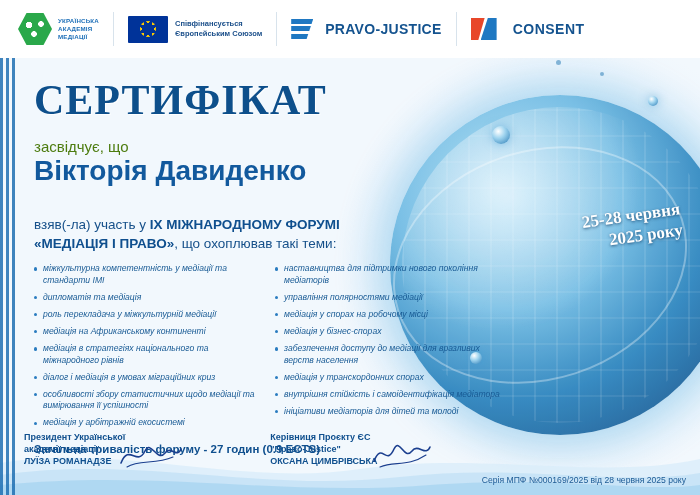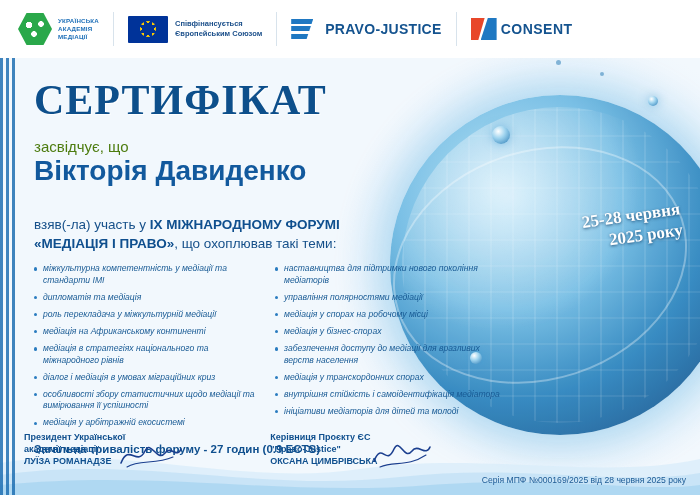--- a/index.html
+++ b/index.html
@@ -120,21 +120,21 @@
       radial-gradient(circle at 15% 85%, #ffcc00 1.6px, transparent 2px);
   }
   .eu-text { font-size: 7.5px; line-height: 10px; color: #1b4f8a; font-weight: bold; }
   .logo-pravo { display: flex; align-items: center; gap: 12px; }
   .pravo-mark {
     width: 22px; height: 20px;
     background: linear-gradient(180deg, #1f78c2 0 25%, #ffffff 25% 37%, #1f78c2 37% 62%, #ffffff 62% 74%, #1f78c2 74% 100%);
     clip-path: polygon(0 0, 100% 0, 70% 100%, 0 100%);
   }
   .pravo-text { font-size: 14px; font-weight: bold; color: #14538f; letter-spacing: .3px; }
-  .logo-consent { display: flex; align-items: center; gap: 4px; }
+  .logo-consent { display: flex; align-items: center; gap: 16px; }
   .consent-mark {
     width: 26px; height: 22px; position: relative;
   }
   .consent-mark .c1 {
     position: absolute; left: 0; top: 0; width: 14px; height: 22px;
     background: #e8472a; clip-path: polygon(0 0, 100% 0, 55% 100%, 0 100%);
   }
   .consent-mark .c2 {
     position: absolute; left: 10px; top: 0; width: 16px; height: 22px;
     background: #1f78c2; clip-path: polygon(45% 0, 100% 0, 100% 100%, 0 100%);

